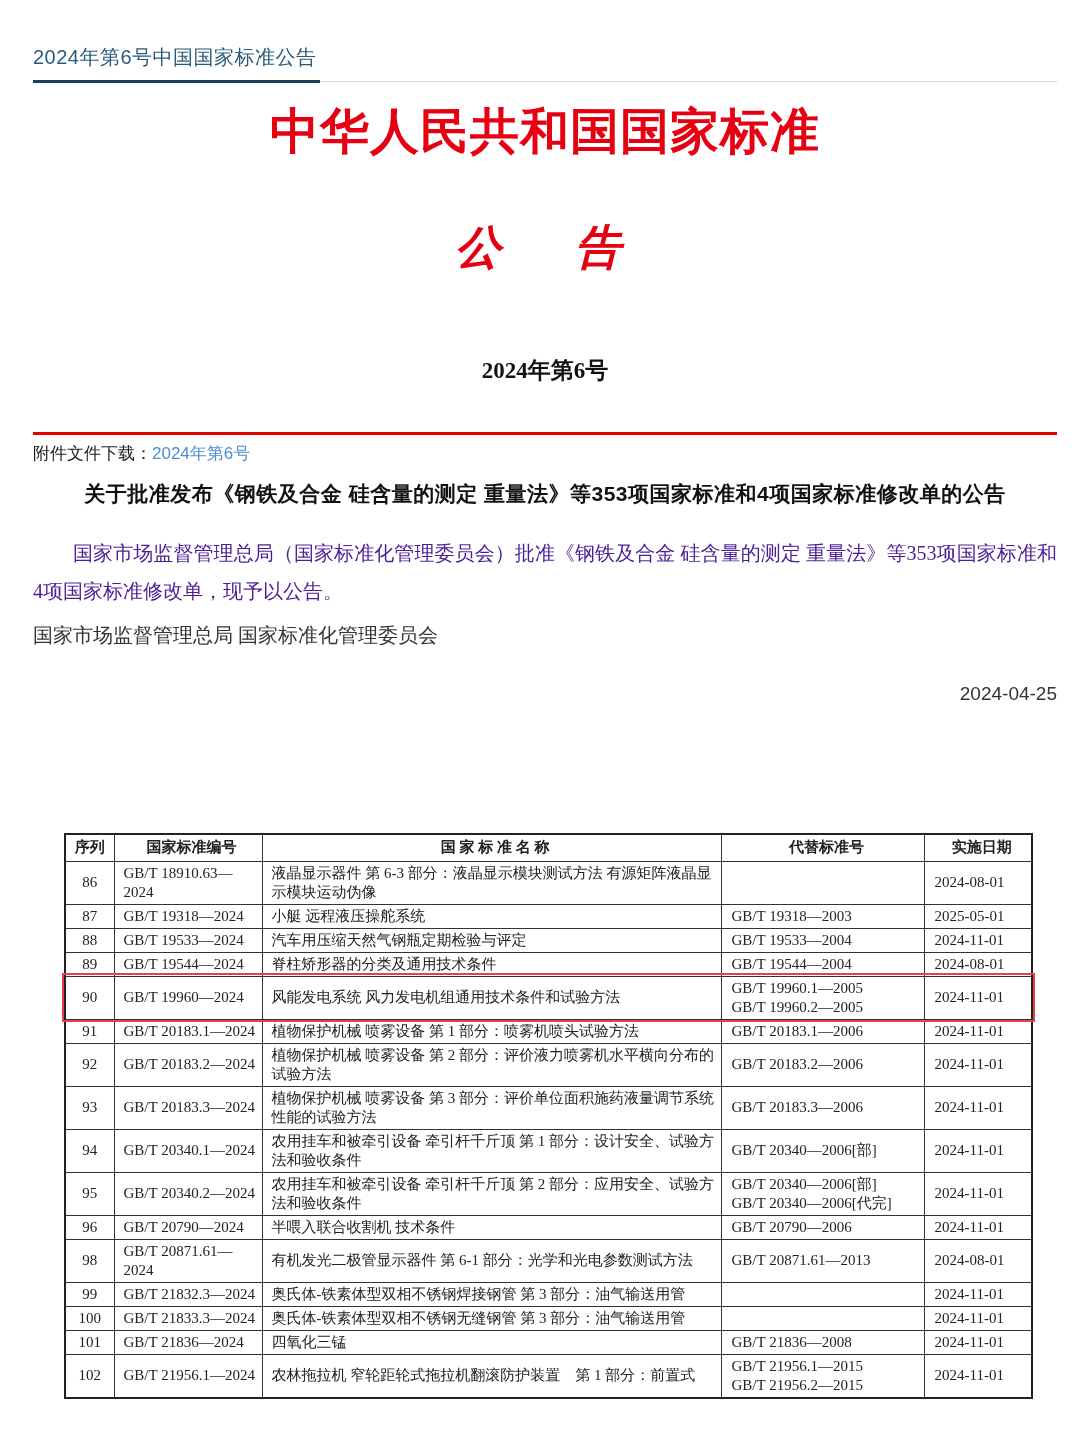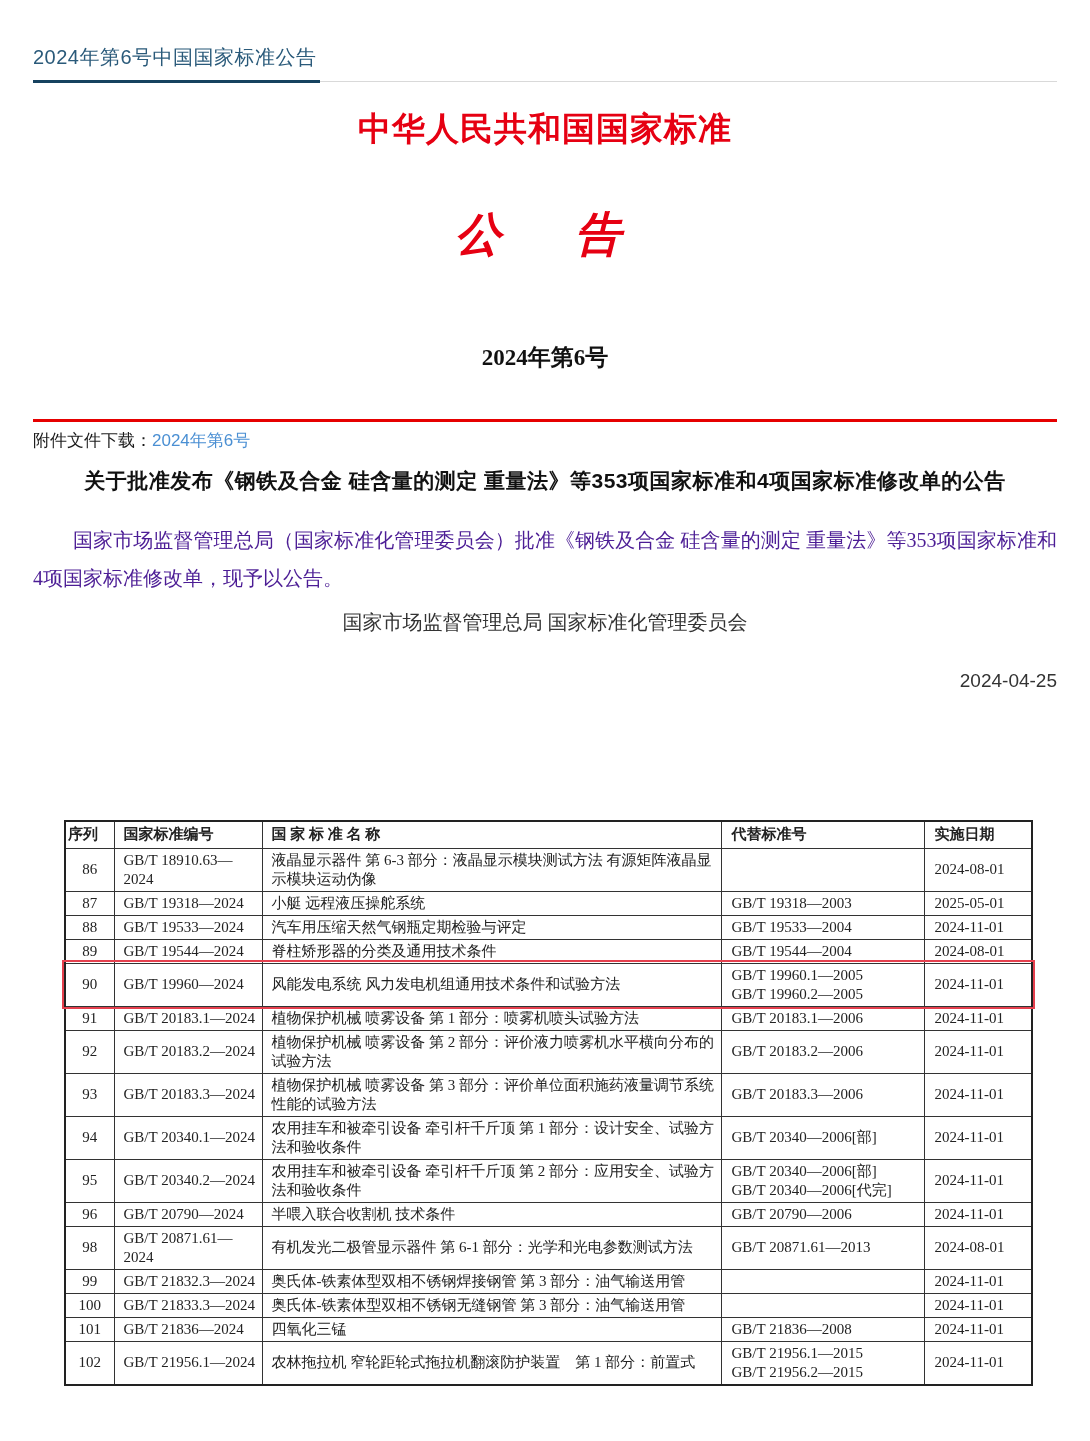--- a/index.html
+++ b/index.html
@@ -14,23 +14,23 @@
   .page { padding: 0 33px; min-height: 1441px; }
 
   
   .masthead { margin-top: 44px; font-size: 20px; color: #2a5a7a; letter-spacing: 0.5px; }
   .masthead-rule { margin-top: 9px; display: flex; align-items: flex-start; height: 3px; }
   .masthead-rule .dark { width: 287px; height: 3px; background: #16425f; }
   .masthead-rule .light { flex: 1; height: 1px; background: #d9d9d9; margin-top: 1px; }
 
   
   .doc-title {
-    margin-top: 24px; text-align: center;
-    font-family: "Liberation Serif", "DejaVu Serif", serif;
-    font-weight: bold; font-size: 33px; color: #e60012; letter-spacing: 1px;
+    margin-top: 16px; text-align: center;
+    font-family: "Liberation Serif", "DejaVu Serif", serif;
+    font-weight: bold; font-size: 49px; color: #e60012; letter-spacing: 1px;
   }
   .doc-title2 {
     margin-top: 52px; text-align: center;
     font-family: "Liberation Serif", "DejaVu Serif", serif;
     font-weight: bold; font-size: 46px; color: #e60012; letter-spacing: 14px; font-style: italic;
   }
   .issue-number {
     margin-top: 76px; text-align: center;
     font-family: "Liberation Serif", "DejaVu Serif", serif;
     font-weight: bold; font-size: 23px; color: #111;
@@ -47,40 +47,40 @@
   }
 
   .body-para {
     margin-top: 26px;
     font-family: "Liberation Serif", "DejaVu Serif", serif;
     font-size: 20px; line-height: 38px; color: #4c1d95;
     text-indent: 2em; text-align: justify;
   }
 
   .issuer {
-    margin-top: 12px; text-align: center;
+    margin-top: 12px; text-align: left;
     font-family: "Liberation Serif", "DejaVu Serif", serif;
     font-size: 20px; color: #333;
   }
   .doc-date { margin-top: 34px; text-align: right; font-size: 19px; color: #333; }
 
   
   .tbl-wrap { margin-top: 128px; padding-left: 31px; }
   table.standards {
     border-collapse: collapse; table-layout: fixed; width: 969px;
     font-family: "Liberation Serif", "DejaVu Serif", serif;
     font-size: 15px; color: #222;
   }
   table.standards th, table.standards td {
     border: 1px solid #333; vertical-align: middle;
     padding: 2px 6px; line-height: 19px;
   }
   table.standards { border: 2px solid #222; }
   table.standards th {
-    font-weight: bold; text-align: left; height: 27px; font-size: 15px;
+    font-weight: bold; text-align: center; height: 27px; font-size: 15px;
     padding: 2px 2px;
   }
   .col-seq { width: 49px; text-align: center; }
   .col-code { width: 148px; text-align: left; padding-left: 9px !important; margin-top: 23px; }
   .col-name { width: 459px; text-align: left; padding-left: 9px !important; }
   .col-replaced { width: 203px; text-align: left; padding-left: 10px !important; }
   .col-date { width: 108px; text-align: left; padding-left: 10px !important; }
   table.standards td { height: 21px; }
   tr.highlight { outline: 2px solid #e5404e; outline-offset: 1px; }
 </style>

